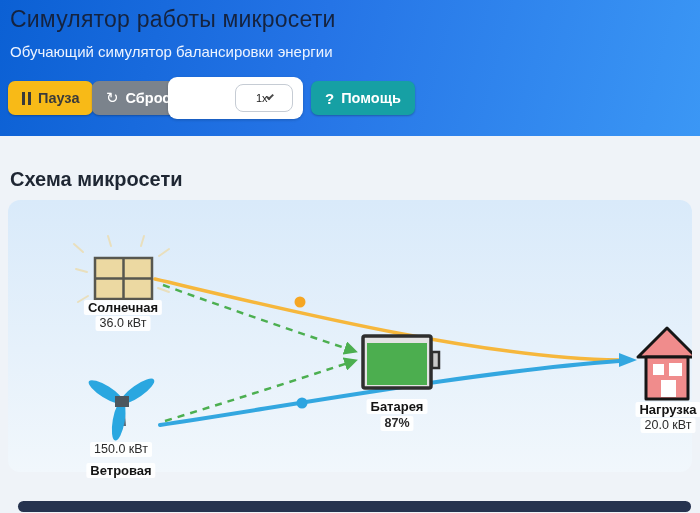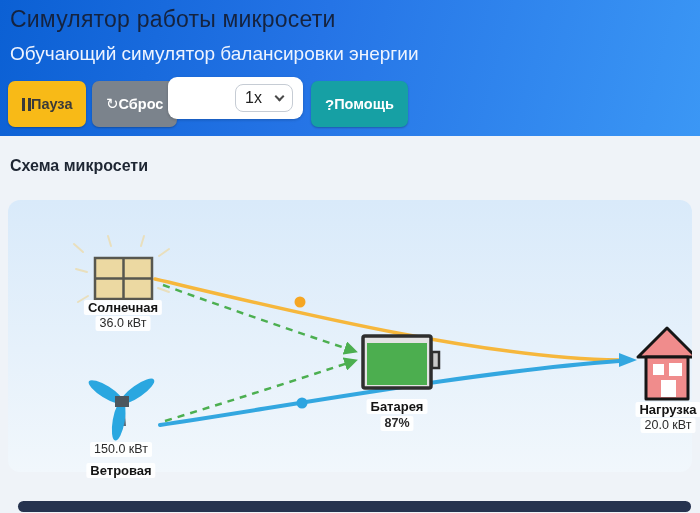--- a/index.html
+++ b/index.html
@@ -11,27 +11,27 @@
   .header {
     position:absolute; top:0; left:0; width:700px; height:136px;
     background:linear-gradient(105deg,#0b60d4 0%, #2574e6 45%, #3b97f5 100%);
   }
   .header h1 {
     position:absolute; top:6px; left:10px;
     font-size:23px; font-weight:400; color:#15233f; letter-spacing:.2px;
   }
   .header .subtitle {
     position:absolute; top:43px; left:10px;
-    font-size:19px; color:#eef4ff;
+    font-size:15px; color:#eef4ff;
   }
 
   
   .btn {
-    position:absolute; top:81px; height:46px;
-    display:inline-flex; align-items:center; 
+    position:absolute; top:81px; height:34px;
+    display:inline-flex; align-items:center; gap:7px;
     border:none; border-radius:7px; padding:0 14px;
     font-family:"Liberation Sans", sans-serif; font-size:14.5px; font-weight:700;
     cursor:pointer; box-shadow:0 1px 2px rgba(0,0,0,.25);
   }
   .btn-pause { left:8px; background:#f8ba17; color:#3a3a3a; }
   .btn-reset { left:92px; background:#7b838c; color:#ffffff; }
   .btn-help  { left:311px; background:#16a0a4; color:#ffffff; }
   .pause-glyph {
     display:inline-block; width:9px; height:13px;
     border-left:3px solid #3a3a3a; border-right:3px solid #3a3a3a;
@@ -40,32 +40,32 @@
   .help-glyph { font-size:15px; font-weight:700; }
 
   .speed-box {
     position:absolute; top:77px; left:168px; width:135px; height:42px;
     background:#ffffff; border-radius:9px; box-shadow:0 1px 3px rgba(0,0,0,.2);
   }
   .speed-select {
     position:absolute; top:7px; right:10px; width:58px; height:28px;
     background:#ffffff; border:1px solid #c6ccd4; border-radius:8px;
     display:flex; align-items:center; justify-content:space-between;
-    padding:0 9px; font-size:16px; color:#222; cursor:pointer;
+    padding:0 20px; font-size:11px; color:#222; cursor:pointer;
   }
   .caret {
     width:7px; height:7px; margin-top:-4px;
     border-right:2px solid #4a4a4a; border-bottom:2px solid #4a4a4a;
     transform:rotate(45deg);
   }
 
   
   .section-title {
-    position:absolute; top:157px; left:10px;
-    font-size:16px; font-weight:700; color:#1e2633;
+    position:absolute; top:168px; left:10px;
+    font-size:20px; font-weight:700; color:#1e2633;
   }
 
   
   .panel {
     position:absolute; top:200px; left:8px; width:684px; height:272px;
     border-radius:12px;
     background:linear-gradient(180deg,#d9eafa 0%, #e6f1fb 55%, #f1f7fc 100%);
     text-align:center;
   }
   .panel svg { position:absolute; top:0; left:0; }

